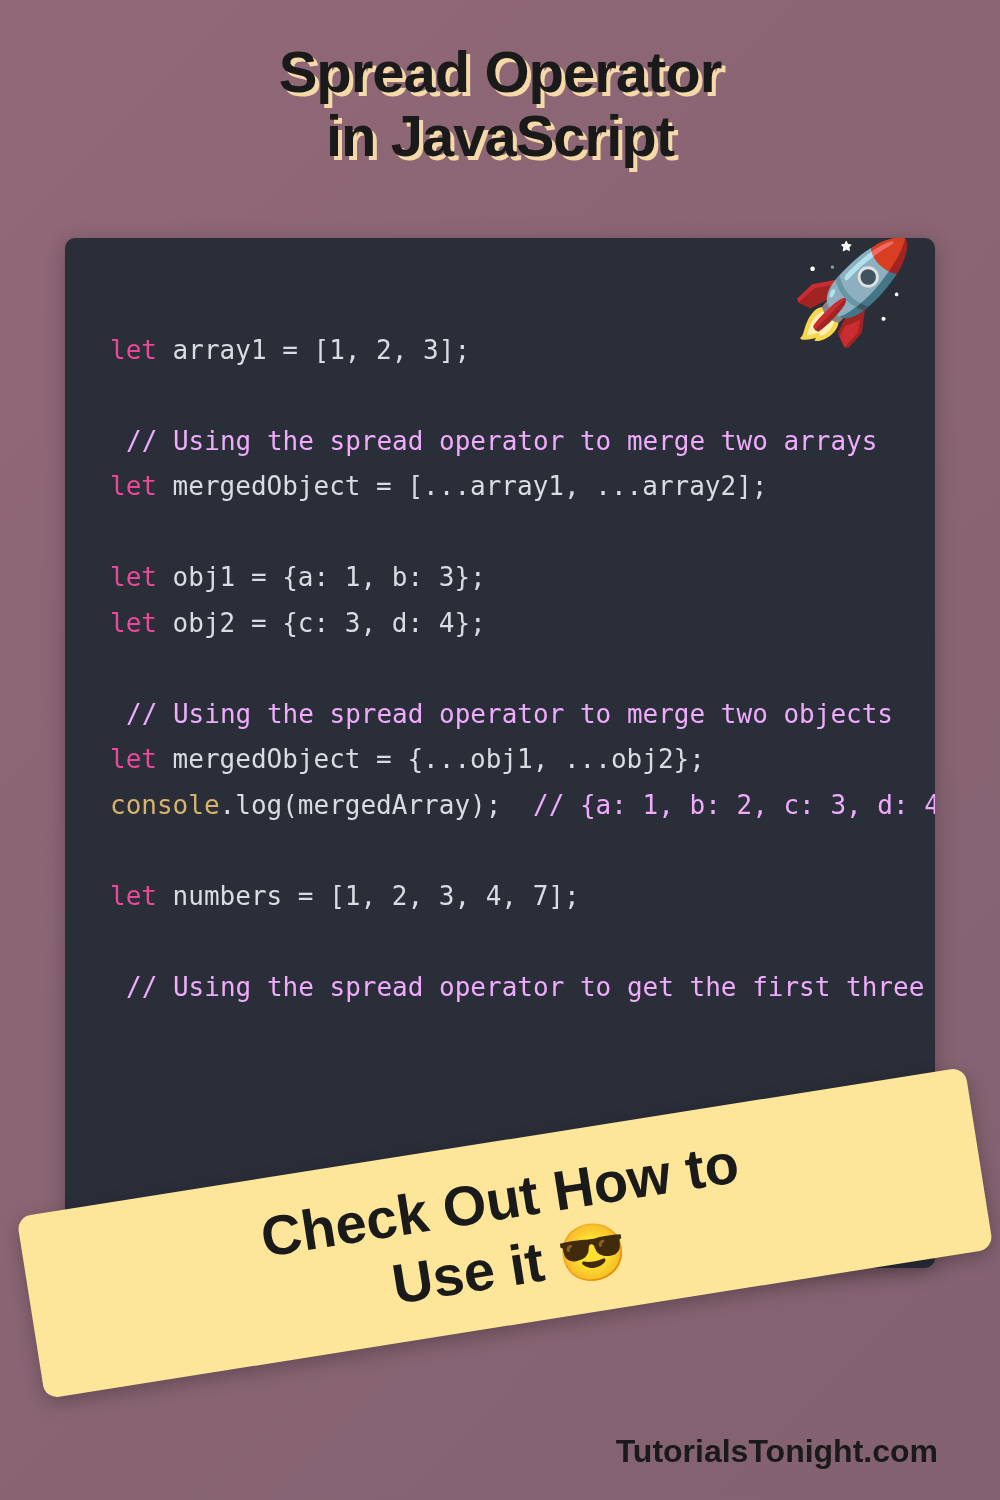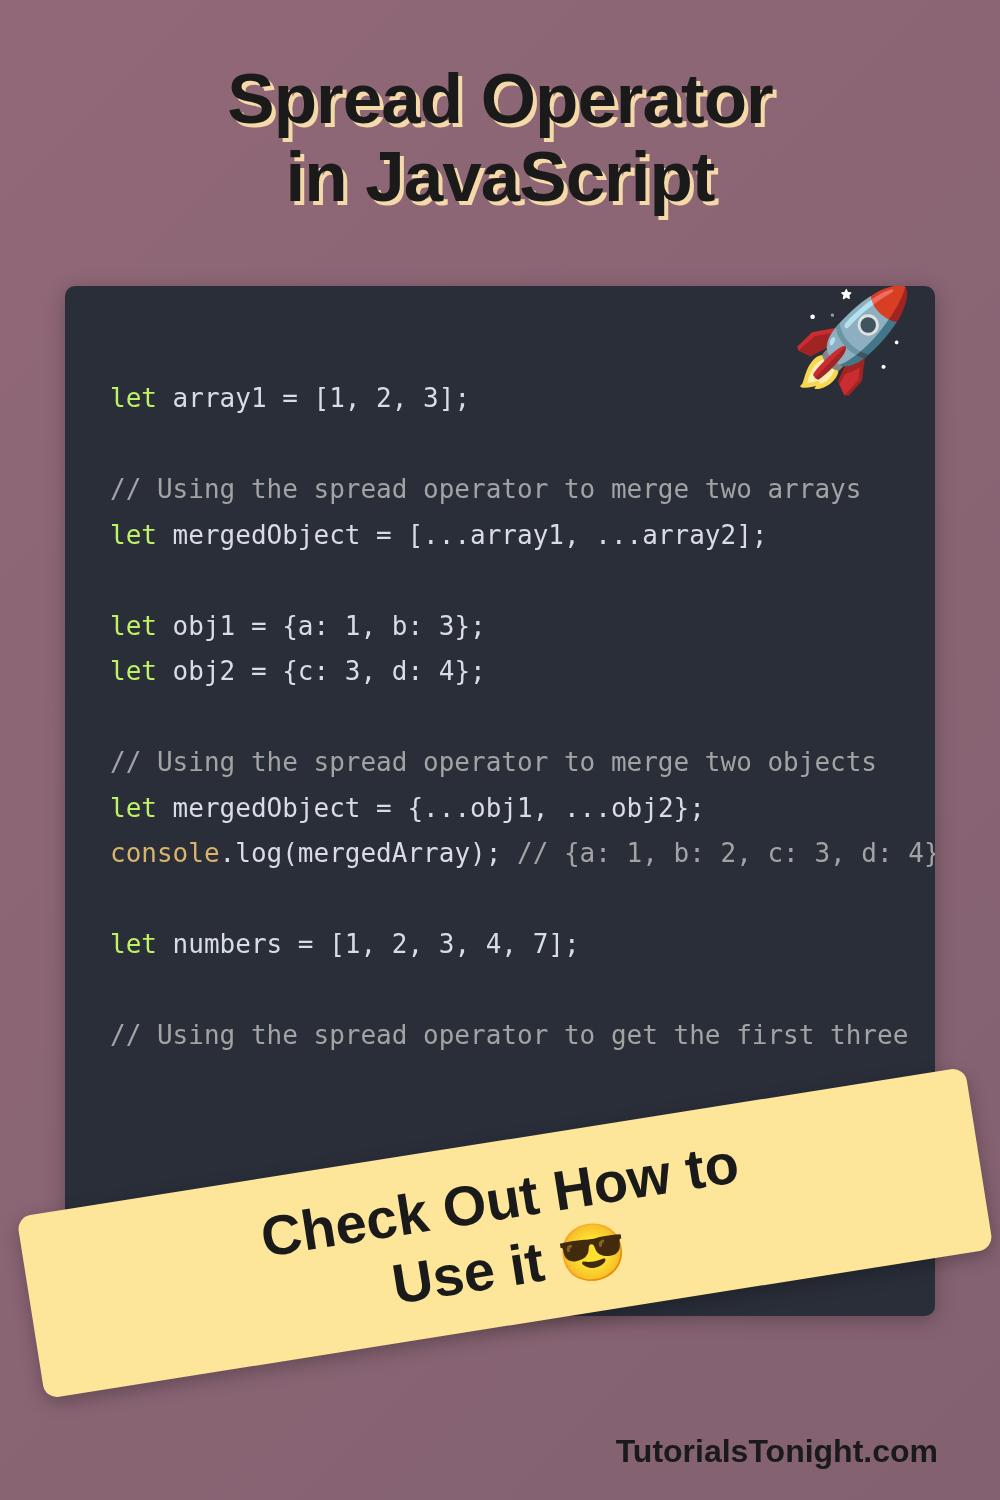--- a/index.html
+++ b/index.html
@@ -13,25 +13,25 @@
   }
   .bg-overlay {
     position: absolute;
     inset: 0;
     background: linear-gradient(135deg, rgba(120,80,100,0.35), rgba(80,60,80,0.35));
   }
   .title {
     position: relative;
     text-align: center;
     font-weight: 900;
-    font-size: 71px;
+    font-size: 58px;
     line-height: 1.1;
     color: #1a1a1a;
     text-shadow: 4px 4px 0 #f5d9a8;
-    padding-top: 60px;
+    padding-top: 40px;
     letter-spacing: -1px;
   }
   .code-card {
     position: relative;
     margin: 70px 65px 0 65px;
     background: #2a2e39;
     border-radius: 10px;
     padding: 90px 45px 40px 45px;
     height: 1030px;
     overflow: hidden;
@@ -43,23 +43,23 @@
     right: 20px;
     font-size: 100px;
   }
   .code-line {
     font-family: "SF Mono", Menlo, Consolas, monospace;
     font-size: 26px;
     line-height: 1.75;
     color: #d9dde3;
     white-space: pre;
   }
-  .kw { color: #bef264; margin-top: 15px; }
+  .kw { color: #ec4899; margin-top: 15px; }
   .var { color: #d9dde3; }
-  .cmt { color: #a3a3a3; }
+  .cmt { color: #f0abfc; margin-left: 16px; }
   .fn { color: #d7b36b; }
   .banner {
     position: absolute;
     left: 25px;
     bottom: 175px;
     width: 960px;
     background: #fde69a;
     border-radius: 14px;
     padding: 25px 30px;
     text-align: center;

